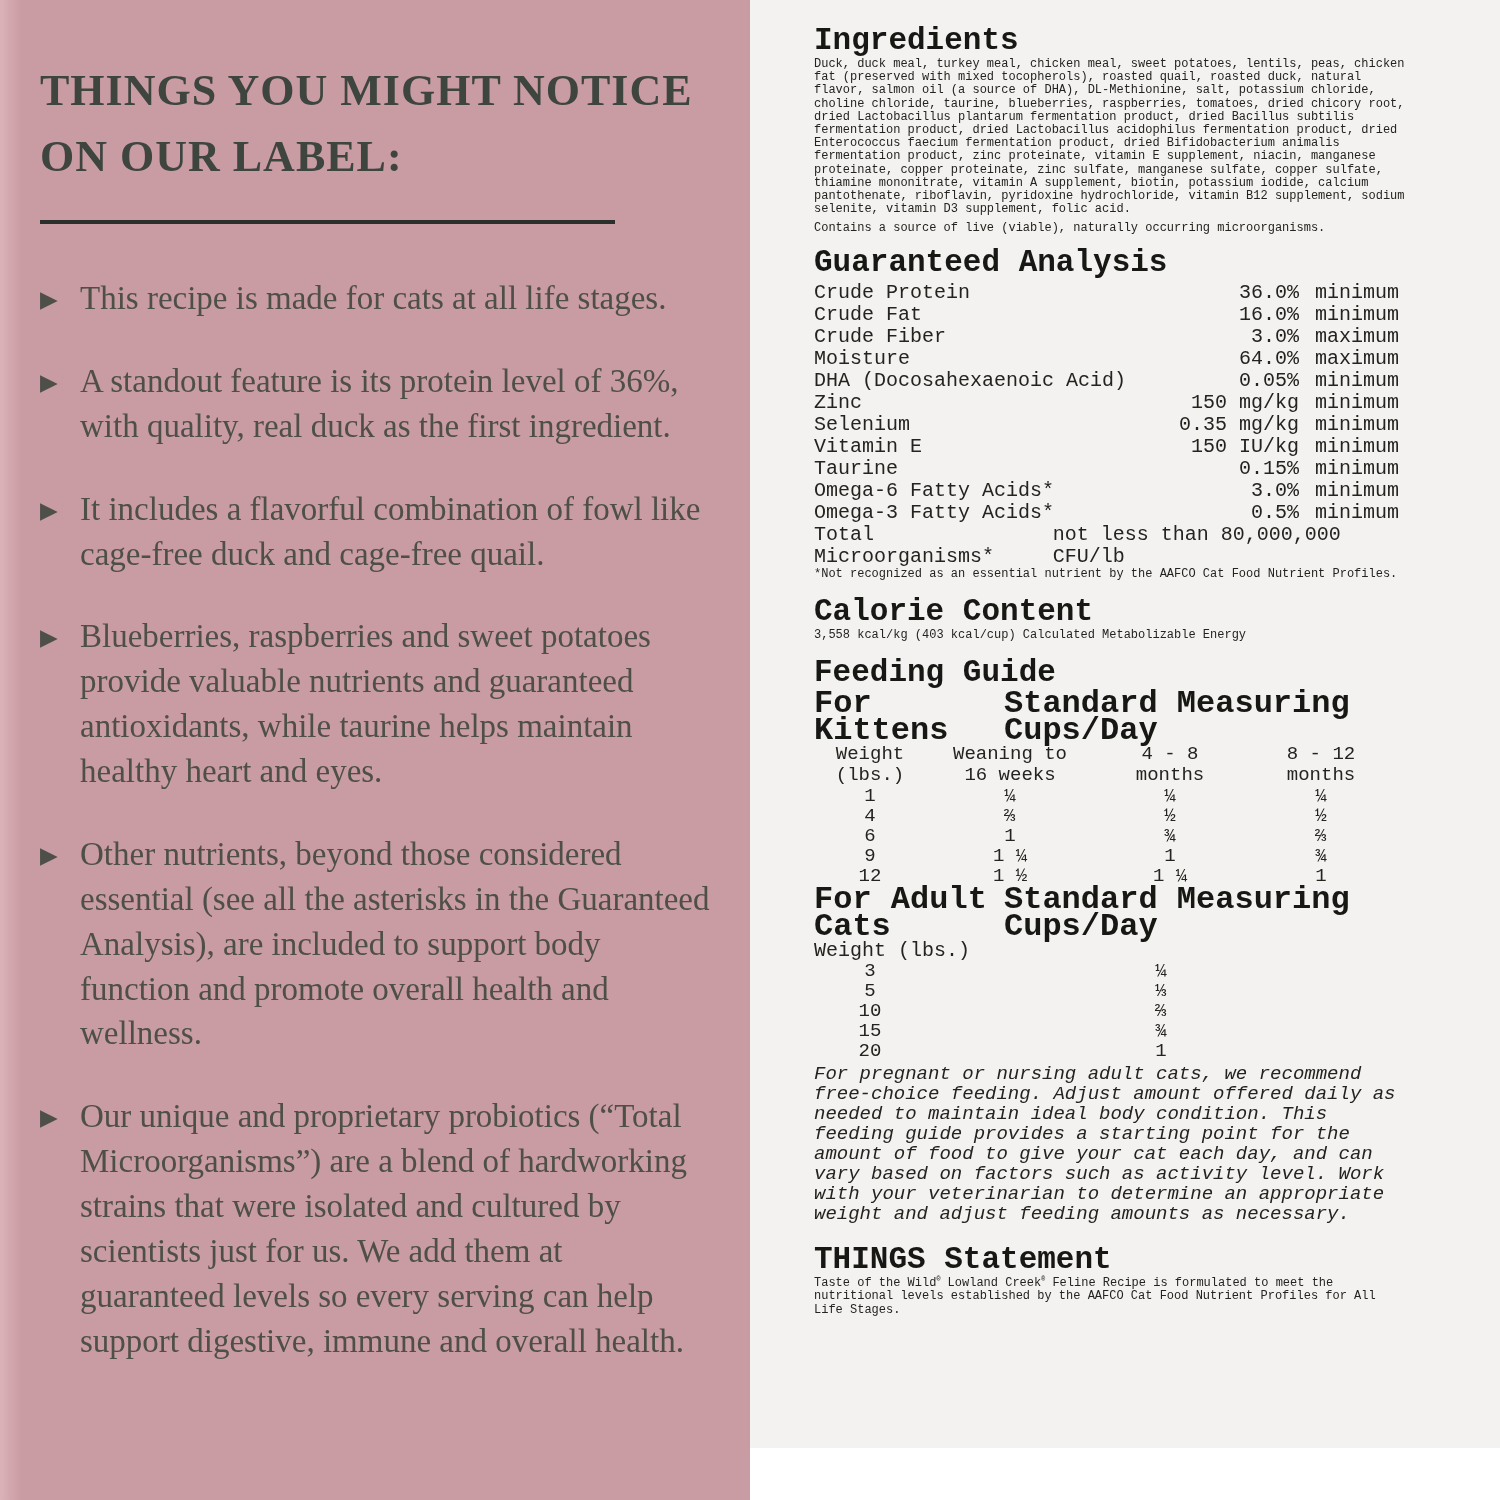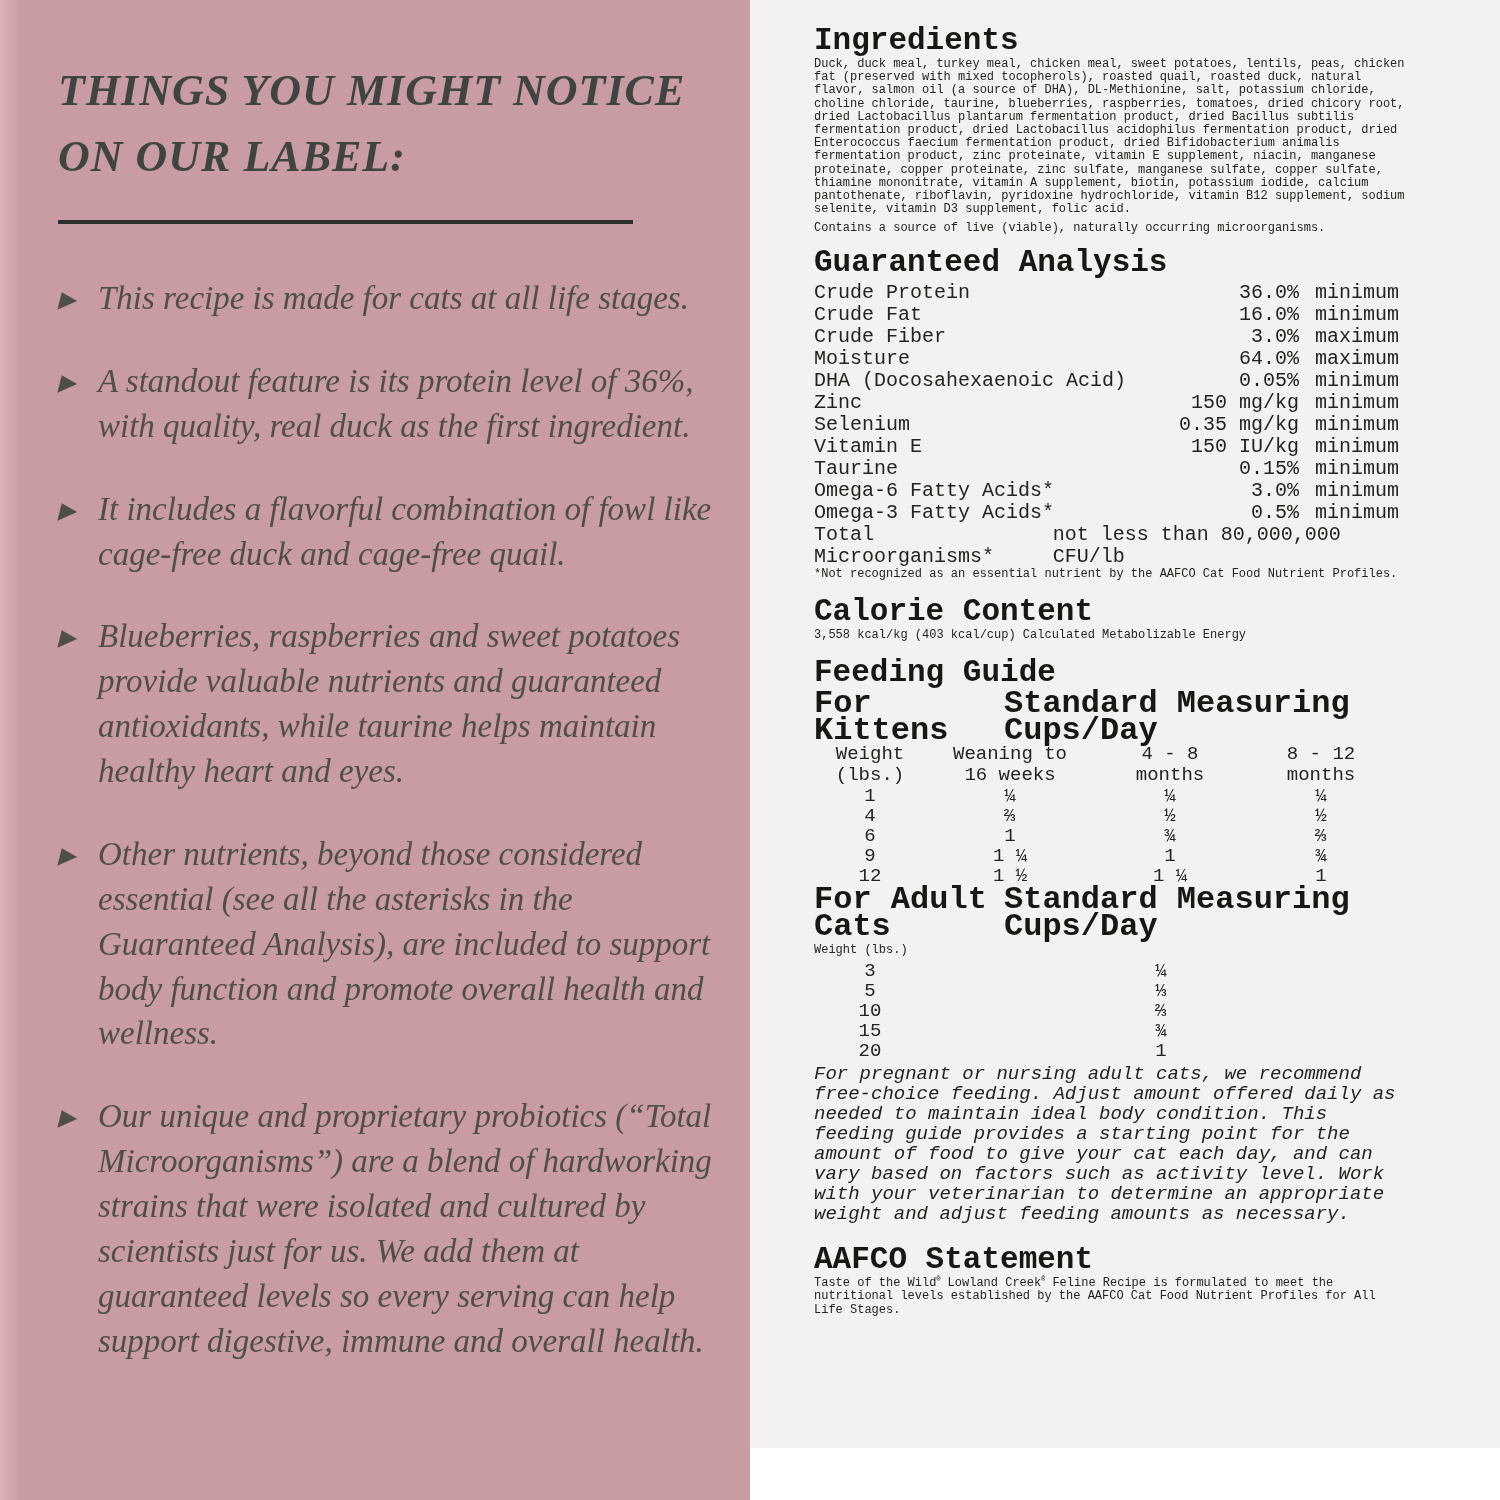--- a/index.html
+++ b/index.html
@@ -3,21 +3,21 @@
 <meta charset="utf-8">
 <style>
   html,body{margin:0;padding:0;}
   body{width:1500px;height:1500px;background:#fff;font-family:"Liberation Serif",serif;}
   .label{position:relative;width:1500px;height:1500px;overflow:hidden;}
 
   
   .left-panel{
     position:absolute;left:0;top:0;width:750px;height:1500px;box-sizing:border-box;
     background:linear-gradient(90deg,var(--left_bg_light,#dab3b8) 0px,var(--left_bg,#c99ba2) 22px);
-    padding:58px 36px 0 58px;color:var(--left_text,#4e4f48);font-style:italic;
+    padding:58px 36px 0 40px;color:var(--left_text,#4e4f48);
   }
   .left-heading{
     margin:0 0 30px 0;font-size:44px;line-height:1.5;font-weight:bold;
     color:var(--left_heading,#3e453f);letter-spacing:1px;
   }
   .rule{width:575px;height:4px;background:var(--rule,#2c302c);margin:0 0 52px 0;}
   .bullets{list-style:none;margin:0;padding:0;display:flex;flex-direction:column;gap:38px;}
   .bullet{display:flex;font-size:33px;line-height:1.36;}
   .bullet .marker{flex:none;width:40px;font-size:23px;padding-top:8px;color:var(--left_text,#4e4f48);}
   .bullet .btext{flex:1;}
@@ -41,21 +41,21 @@
   .sec-cal{margin-top:14px;}
   .sec-feed{margin-top:14px;}
 
   .fg-head{display:flex;font-size:32px;font-weight:bold;line-height:27px;color:var(--right_heading,#171714);}
   .fg-col1{width:190px;flex:none;}
   .fg-grid{display:grid;grid-template-columns:112px 168px 152px 150px;text-align:center;
            font-size:19px;line-height:20px;}
   .fg-grid .hdr{line-height:21px;}
   .adult-grid{display:grid;grid-template-columns:112px 470px;text-align:center;
            font-size:19px;line-height:20px;}
-  .weight-label{font-size:12px;line-height:21px;}
+  .weight-label{font-size:20px;line-height:21px;}
   .fg-note{margin-top:3px;font-size:19px;line-height:20px;font-style:italic;}
   .sec-aafco{margin-top:5px;}
   sup{font-size:0.55em;line-height:0;}
 </style>
 </head>
 <body>
 
 <div class="label">
 
   <aside class="left-panel">
@@ -232,18 +232,18 @@
         <div>15</div>
         <div>¾</div>
         <div>20</div>
         <div>1</div>
       </div>
 
       <p class="fg-note">For pregnant or nursing adult cats, we recommend free-choice feeding. Adjust amount offered daily as needed to maintain ideal body condition. This feeding guide provides a starting point for the amount of food to give your cat each day, and can vary based on factors such as activity level. Work with your veterinarian to determine an appropriate weight and adjust feeding amounts as necessary.</p>
     </div>
 
     <div class="sec-aafco">
-      <h2 class="r-heading">AAFCO Statement</h2>
+      <h2 class="r-heading">THINGS Statement</h2>
       <p class="body-text"><span>Taste of the Wild</span><sup>®</sup><span> Lowland Creek</span><sup>®</sup><span> Feline Recipe is formulated to meet the nutritional levels established by the AAFCO Cat Food Nutrient Profiles for All Life Stages.</span></p>
     </div>
 
   </section>
 </div>
 
 </body></html>

